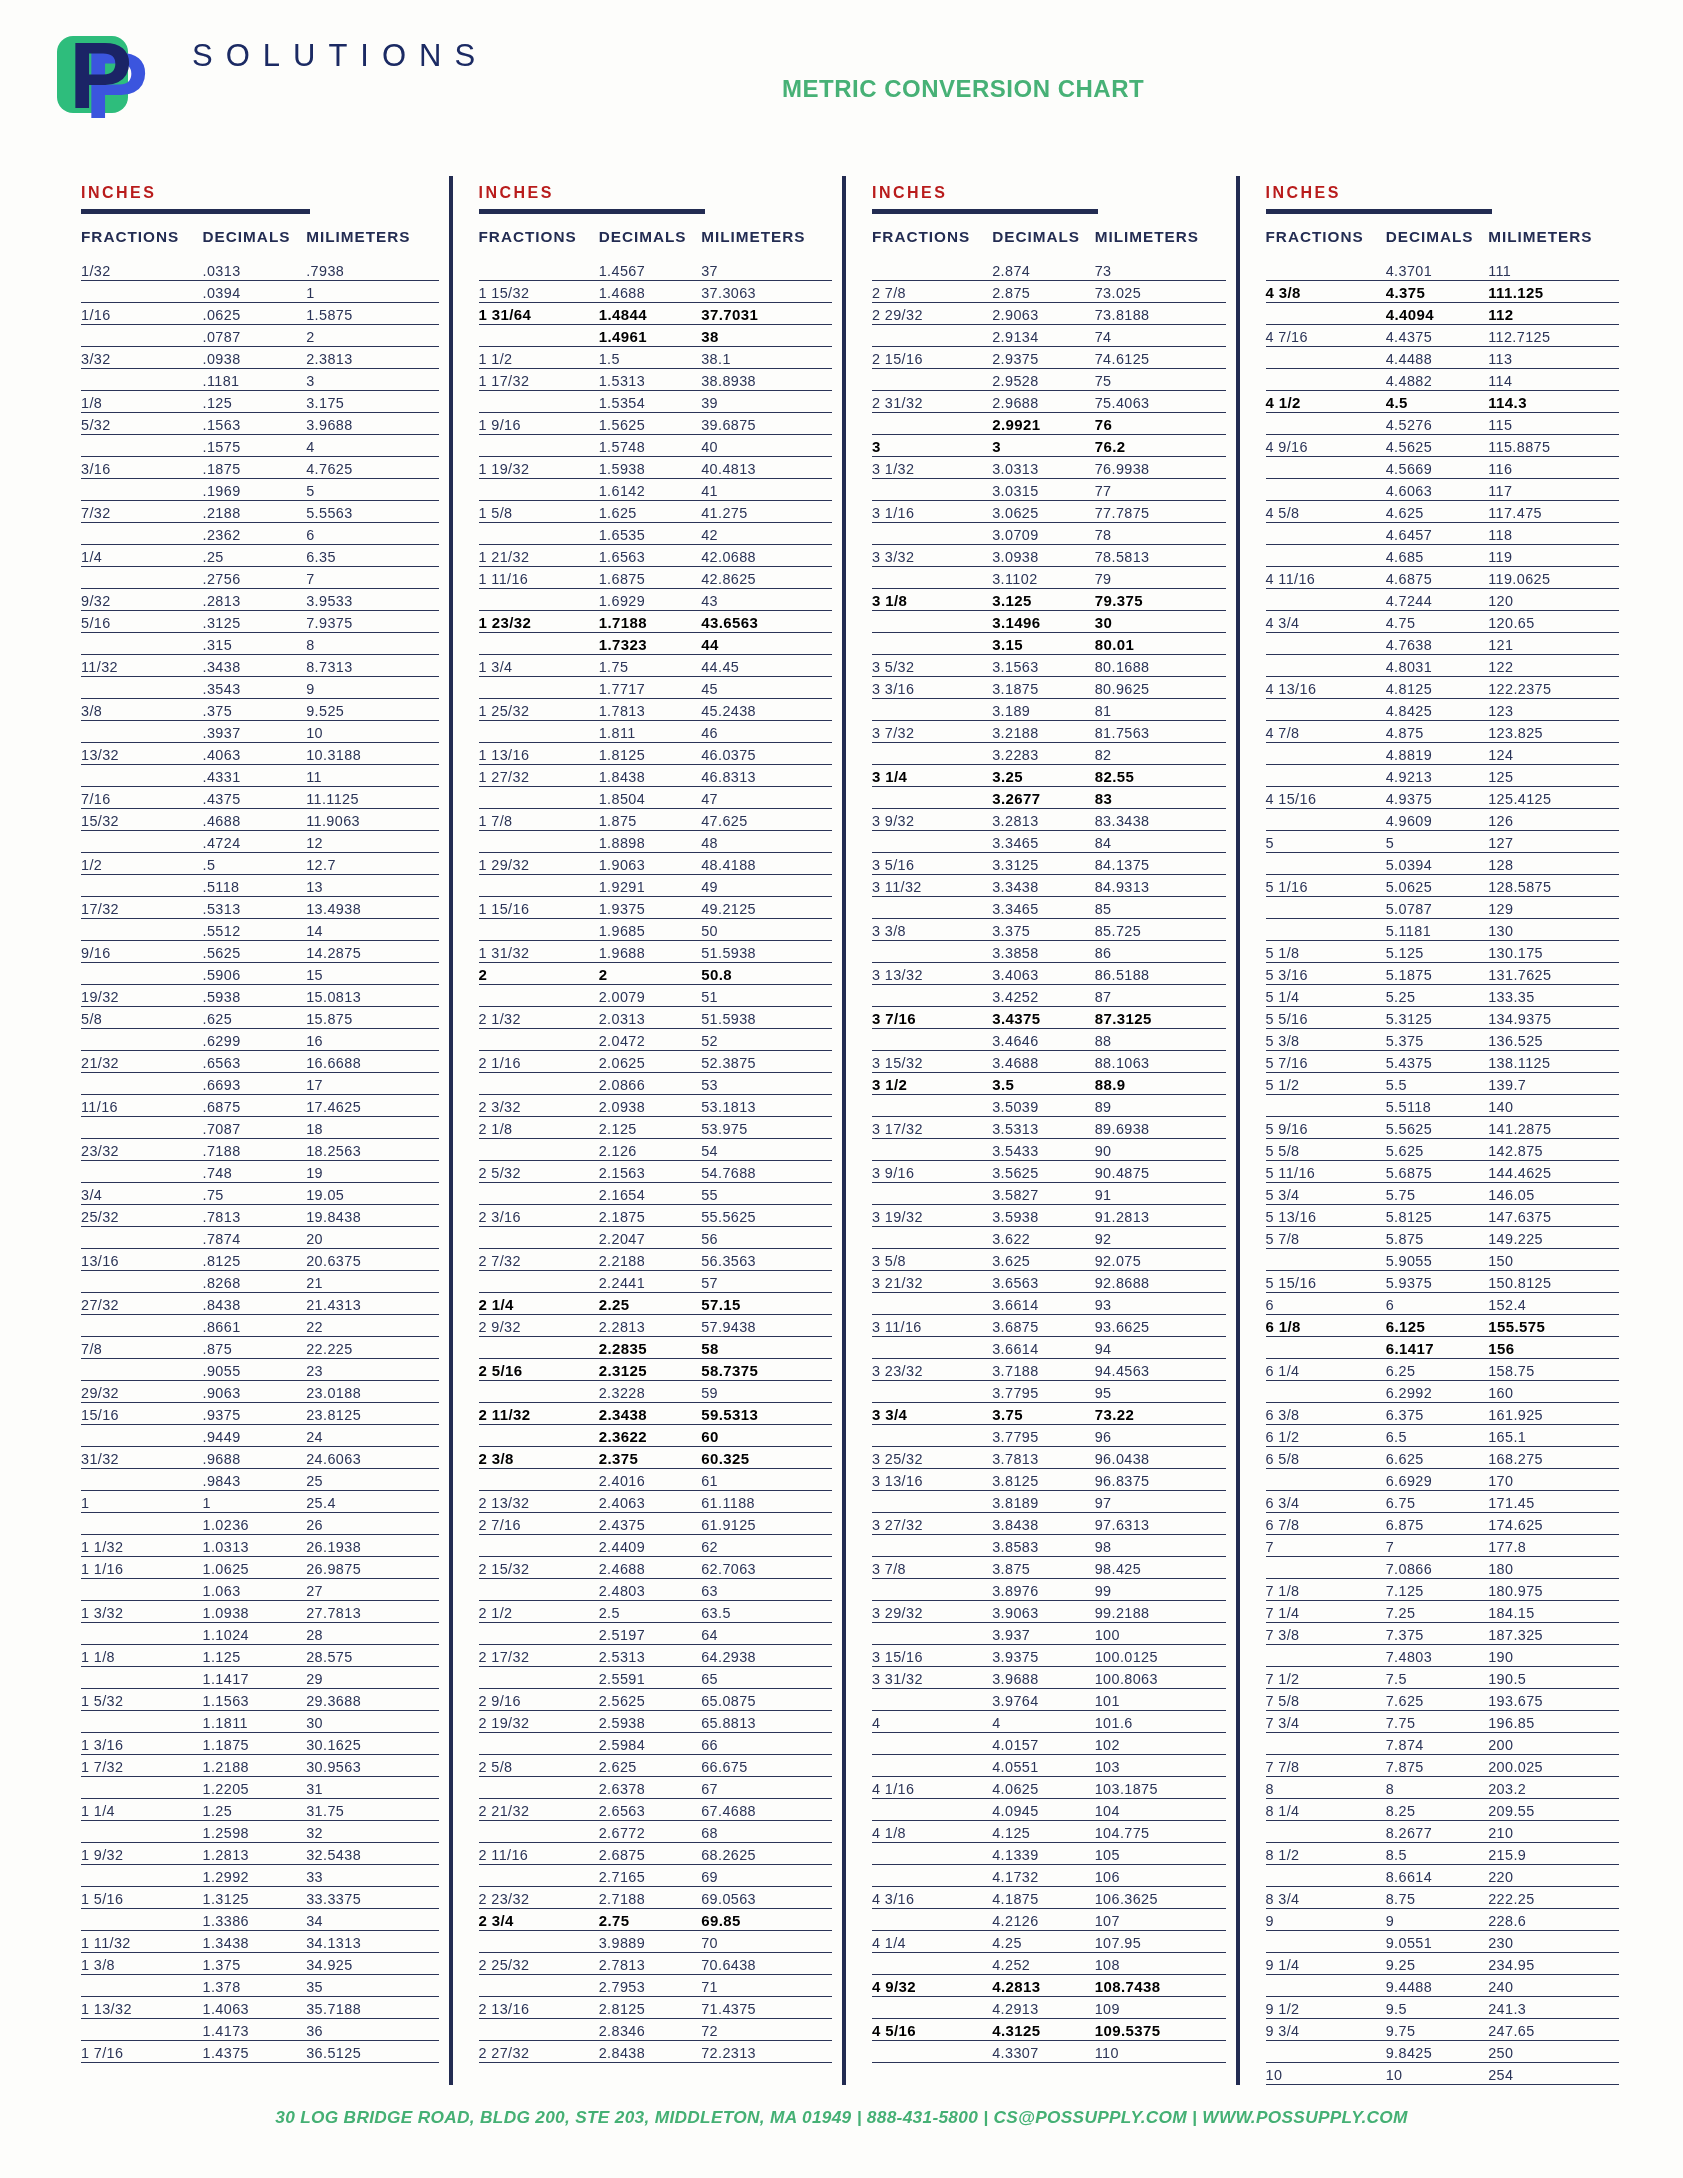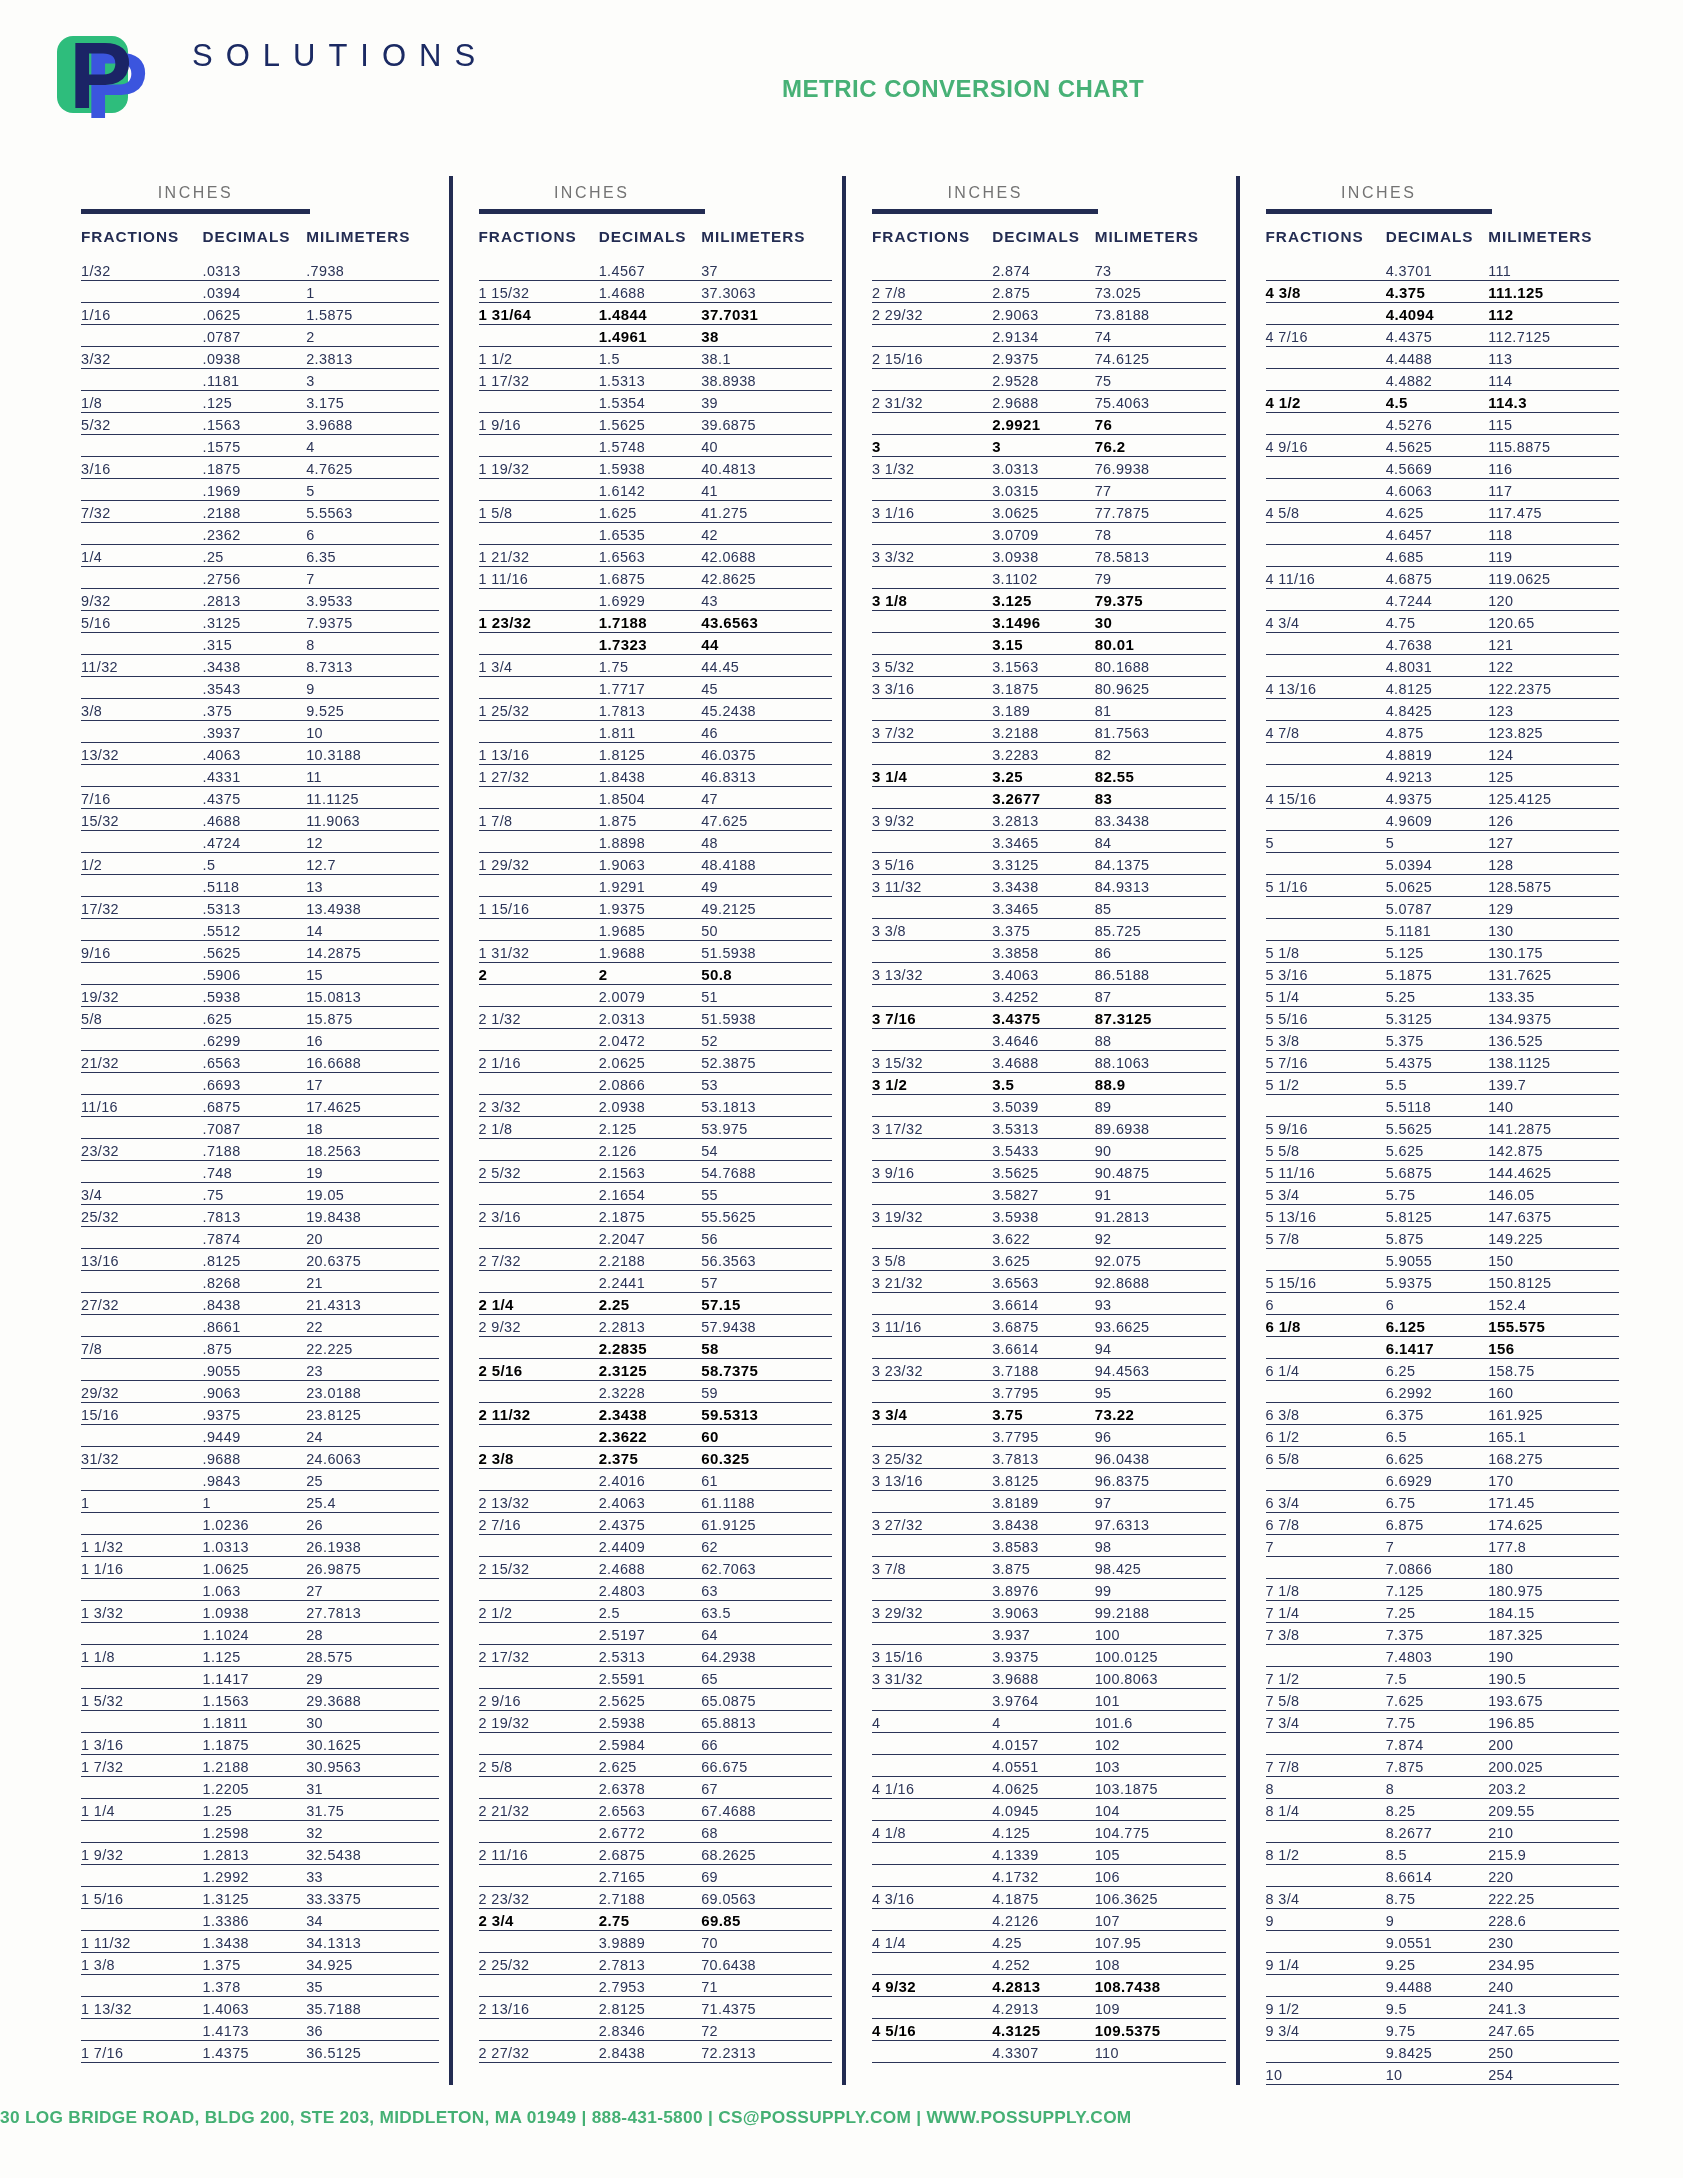--- a/index.html
+++ b/index.html
@@ -23,42 +23,42 @@
     font-size:24px; font-weight:800; color:#47b176; letter-spacing:0.5px;
   }
   
   .tables {
     position:absolute; left:55px; top:176px; width:1574px;
     display:grid; grid-template-columns:repeat(4,1fr);
   }
   .tcol { padding:0 10px 0 26px; box-sizing:border-box; }
   .tcol:not(:first-child) { border-left:4px solid #232c52; }
   .inches-label {
-    width:64%; text-align:center; padding-top:8px;
-    font-size:16px; font-weight:400; letter-spacing:2.5px; color:#737373;
+    width:64%; padding-top:8px;
+    font-size:16px; font-weight:700; letter-spacing:2.5px; color:#b91c1c;
   }
   .inches-bar { width:64%; height:5px; background:#232c52; margin:7px 0 14px; }
   .thead {
     display:grid; grid-template-columns:34% 29% 37%;
     font-size:15.3px; font-weight:700; letter-spacing:1px; color:#232c52;
     margin-bottom:13px;
   }
   .row {
     display:grid; grid-template-columns:34% 29% 37%;
     height:22px; box-sizing:border-box;
     border-bottom:1.6px solid #2b3457;
     font-size:14.4px; letter-spacing:0.4px;
     align-items:end; padding-bottom:1px;
   }
   .row.bold { font-weight:800; color:#000000; font-size:15px; }
   
   .footer {
     position:absolute; top:2107px; left:0; width:100%;
-    text-align:left; color:#45b074;
-    font-size:17.3px; font-weight:600; letter-spacing:0.3px;
+    text-align:center; color:#45b074;
+    font-size:17.3px; font-weight:600; letter-spacing:0.3px;font-style:italic;
   }
 </style>
 </head>
 <body>
 
 <div>
 
   <div class="logo">
     <div class="logo-icon">
       <div class="logo-green-shape"></div>

